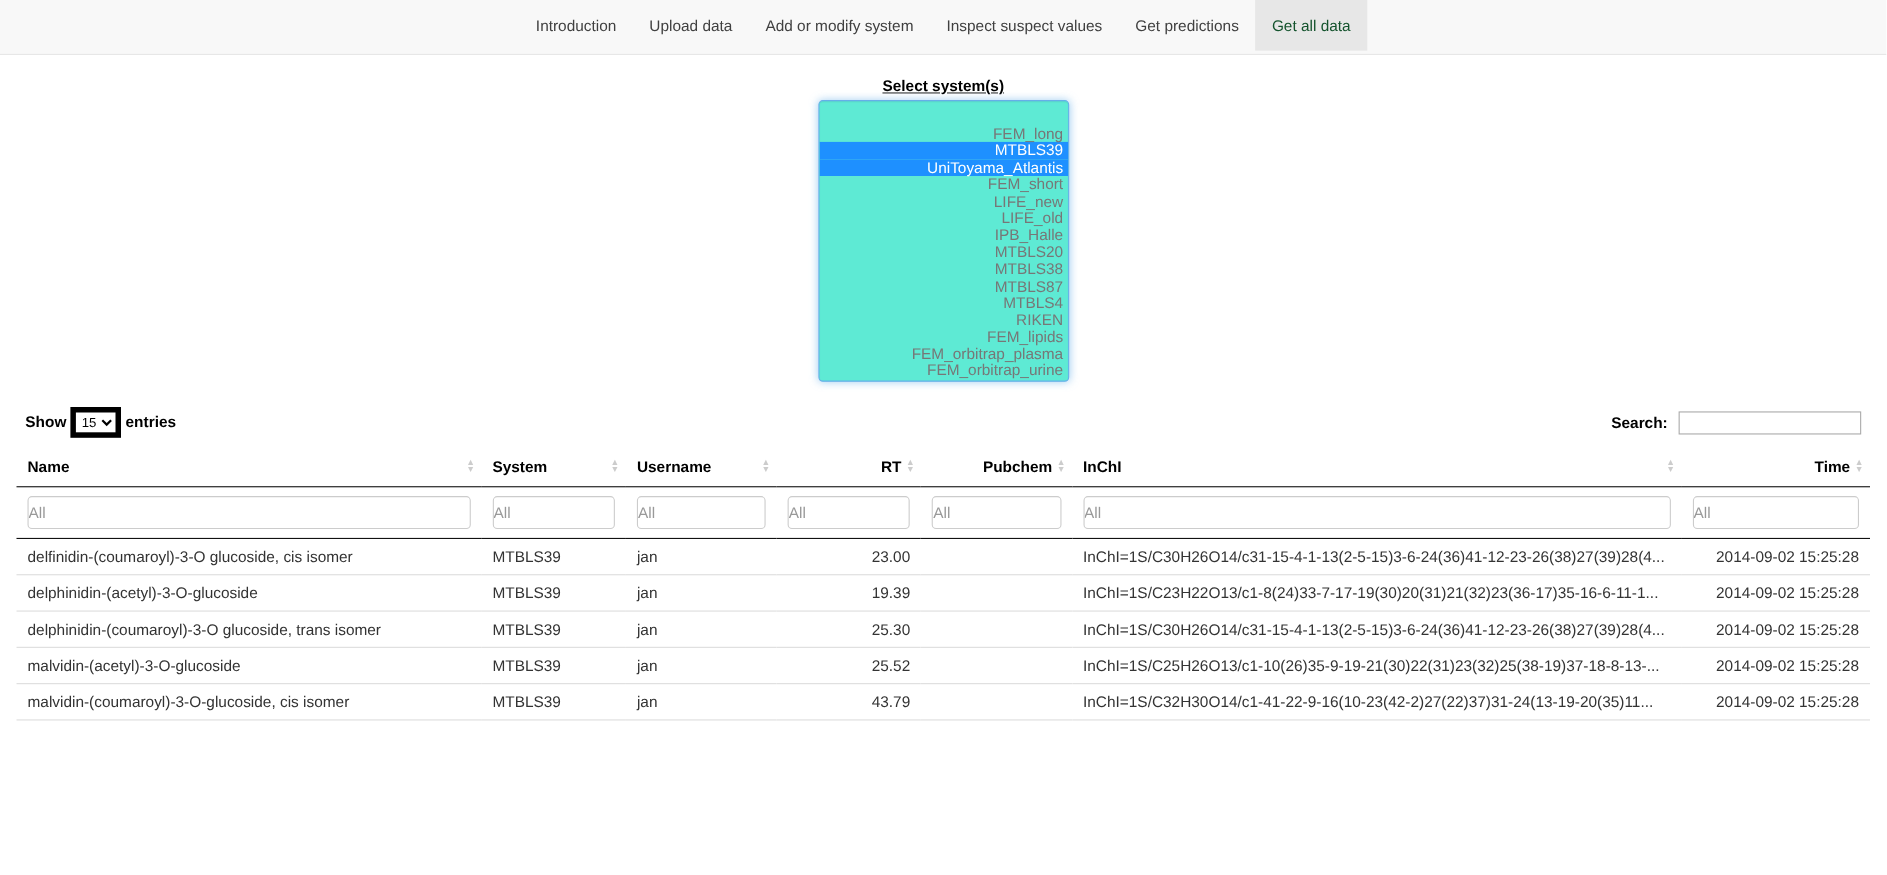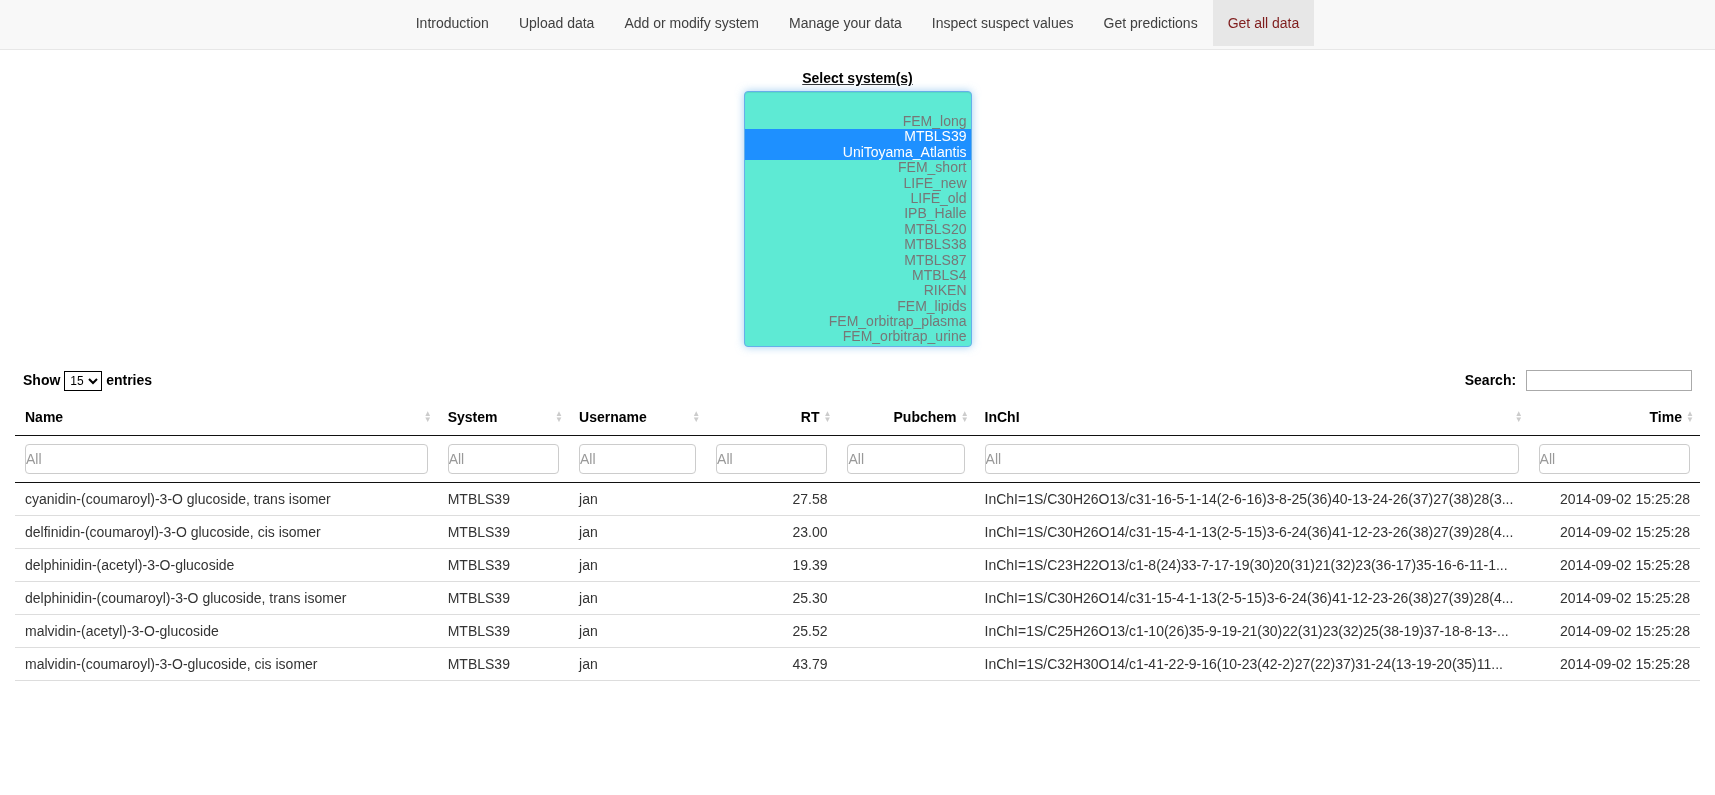--- a/index.html
+++ b/index.html
@@ -2,21 +2,21 @@
 <html><head>
   <meta charset="utf-8">
   <style>
     * { box-sizing: border-box; margin: 0; padding: 0; }
     body { font-family: "Helvetica Neue", Helvetica, Arial, sans-serif; font-size: 14px; color: #333; background: #fff; }
     
     .navbar { background: #f8f8f8; border-bottom: 1px solid #e7e7e7; min-height: 50px; }
     .nav-tabs { display: flex; justify-content: center; list-style: none; }
     .nav-tabs li { }
     .nav-tabs li a { display: block; padding: 15px 15px; color: #404040; text-decoration: none; cursor: pointer; }
-    .nav-tabs li.active a { background: #e7e7e7; color: #7f1d1d; }
+    .nav-tabs li.active a { background: #e7e7e7; color: #14532d; }
     
     .container { padding: 20px 15px; }
     
     .select-systems-block { text-align: center; text-decoration: underline; }
     .select-label { font-weight: bold; display: block; margin-bottom: 5px; color: #000; }
     .multiselect { 
       width: 228px; height: 256px; 
       border: 1px solid #66afe9; 
       outline: none; border-radius: 4px; 
       overflow-y: scroll; 
@@ -27,21 +27,21 @@
     .multiselect .option { padding: 0 4px; color: #777; cursor: default; line-height: 1.1; font-size: 14px; }
     .multiselect .option:first-child { margin-top: 22px; }
     .multiselect .option.selected { background: #1e90ff; color: #fff; }
 
     .download-wrap { text-align: right; margin-top: 30px; padding-right: 15px; }
     .btn-dl { display: inline-block; padding: 6px 12px; border: 1px solid #ccc; border-radius: 4px; background: #fff; color: #333; cursor: pointer; font-size: 14px; }
     .dl-icon { display: inline-block; margin-right: 4px; }
 
     .dt-controls { display: flex; justify-content: space-between; align-items: center; padding: 0 8px; margin-top: 20px; margin-bottom: 8px; }
     .dt-length label { font-weight: bold; color: #000; }
-    .dt-length select { font-size: 12px; border: 1px solid #000000; background: #fff; padding: 1px; }
+    .dt-length select { font-size: 12px; border: 5px solid #000000; background: #fff; padding: 1px; }
     .dt-filter label { font-weight: bold; color: #000; }
     .dt-filter input { width: 166px; margin-left: 6px; border: 1px solid #aaa; padding: 2px 4px; font-size: 13px; }
 
     table.dataTable { width: 100%; border-collapse: collapse; border-spacing: 0; }
     table.dataTable thead th { text-align: left; font-weight: bold; padding: 10px 18px 10px 10px; border-bottom: 1px solid #111; position: relative; cursor: pointer; color: #000; }
     table.dataTable thead th.right { text-align: right; }
     
     .sort-arrows { position: absolute; right: 6px; top: 50%; transform: translateY(-50%); display: flex; flex-direction: column; line-height: 6px; font-size: 8px; color: #ccc; }
     
     table.dataTable thead tr.filter-row th { padding: 8px 10px; border-bottom: 1px solid #111; }
@@ -67,23 +67,20 @@
 <div class="navbar">
   <ul class="nav-tabs" id="nav-tabs">
       <li>
         <a>Introduction</a>
       </li>
       <li>
         <a>Upload data</a>
       </li>
       <li>
         <a>Add or modify system</a>
-      </li>
-      <li>
-        <a>Manage your data</a>
       </li>
       <li>
         <a>Inspect suspect values</a>
       </li>
       <li>
         <a>Get predictions</a>
       </li>
       <li class="active">
         <a>Get all data</a>
       </li>
@@ -152,29 +149,20 @@
           <th class="col-system"><input type="text" class="col-filter" placeholder="All" style=""></th>
           <th class="col-user"><input type="text" class="col-filter" placeholder="All" style=""></th>
           <th class="col-rt"><input type="text" class="col-filter" placeholder="All" style=""></th>
           <th class="col-pubchem"><input type="text" class="col-filter" placeholder="All" style=""></th>
           <th class="col-inchi"><input type="text" class="col-filter" placeholder="All" style=""></th>
           <th class="col-time"><input type="text" class="col-filter" placeholder="All" style=""></th>
         </tr>
     </thead>
     <tbody id="table-body">
         <tr>
-          <td class="col-name">cyanidin-(coumaroyl)-3-O glucoside, trans isomer</td>
-          <td class="col-system">MTBLS39</td>
-          <td class="col-user">jan</td>
-          <td class="col-rt right">27.58</td>
-          <td class="col-pubchem right"></td>
-          <td class="col-inchi">InChI=1S/C30H26O13/c31-16-5-1-14(2-6-16)3-8-25(36)40-13-24-26(37)27(38)28(3...</td>
-          <td class="col-time right">2014-09-02 15:25:28</td>
-        </tr>
-        <tr>
           <td class="col-name">delfinidin-(coumaroyl)-3-O glucoside, cis isomer</td>
           <td class="col-system">MTBLS39</td>
           <td class="col-user">jan</td>
           <td class="col-rt right">23.00</td>
           <td class="col-pubchem right"></td>
           <td class="col-inchi">InChI=1S/C30H26O14/c31-15-4-1-13(2-5-15)3-6-24(36)41-12-23-26(38)27(39)28(4...</td>
           <td class="col-time right">2014-09-02 15:25:28</td>
         </tr>
         <tr>
           <td class="col-name">delphinidin-(acetyl)-3-O-glucoside</td>

